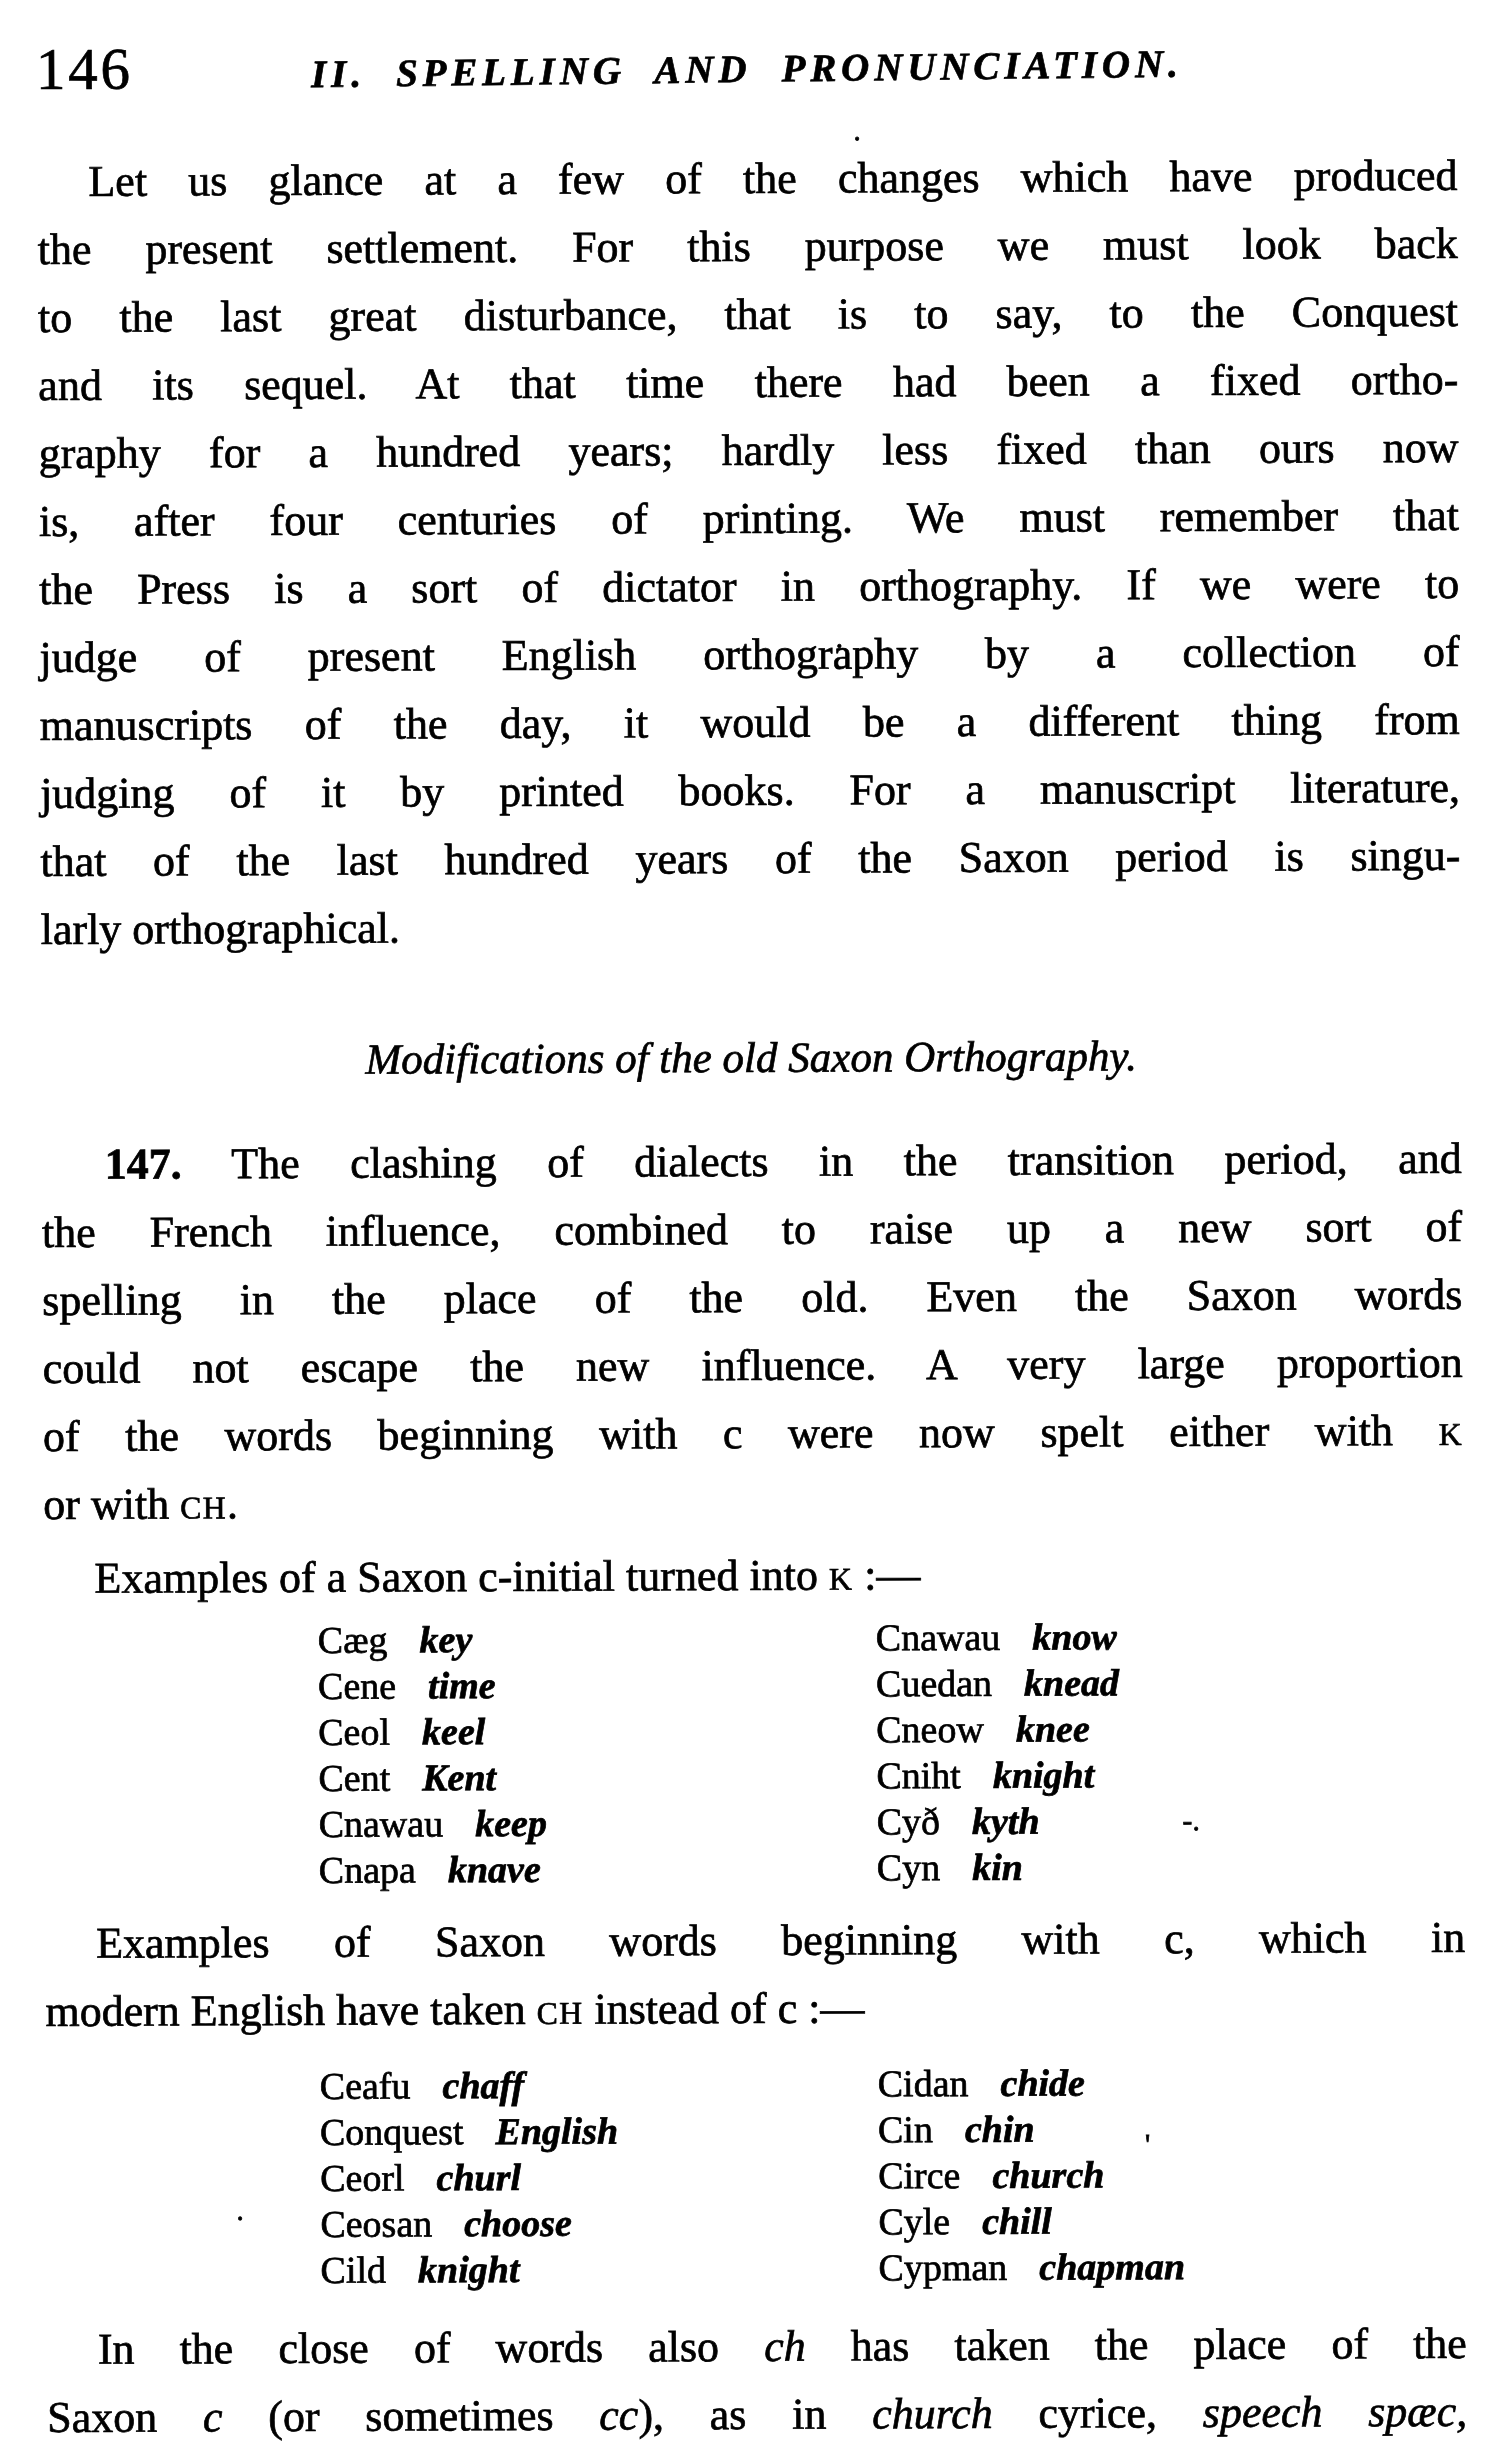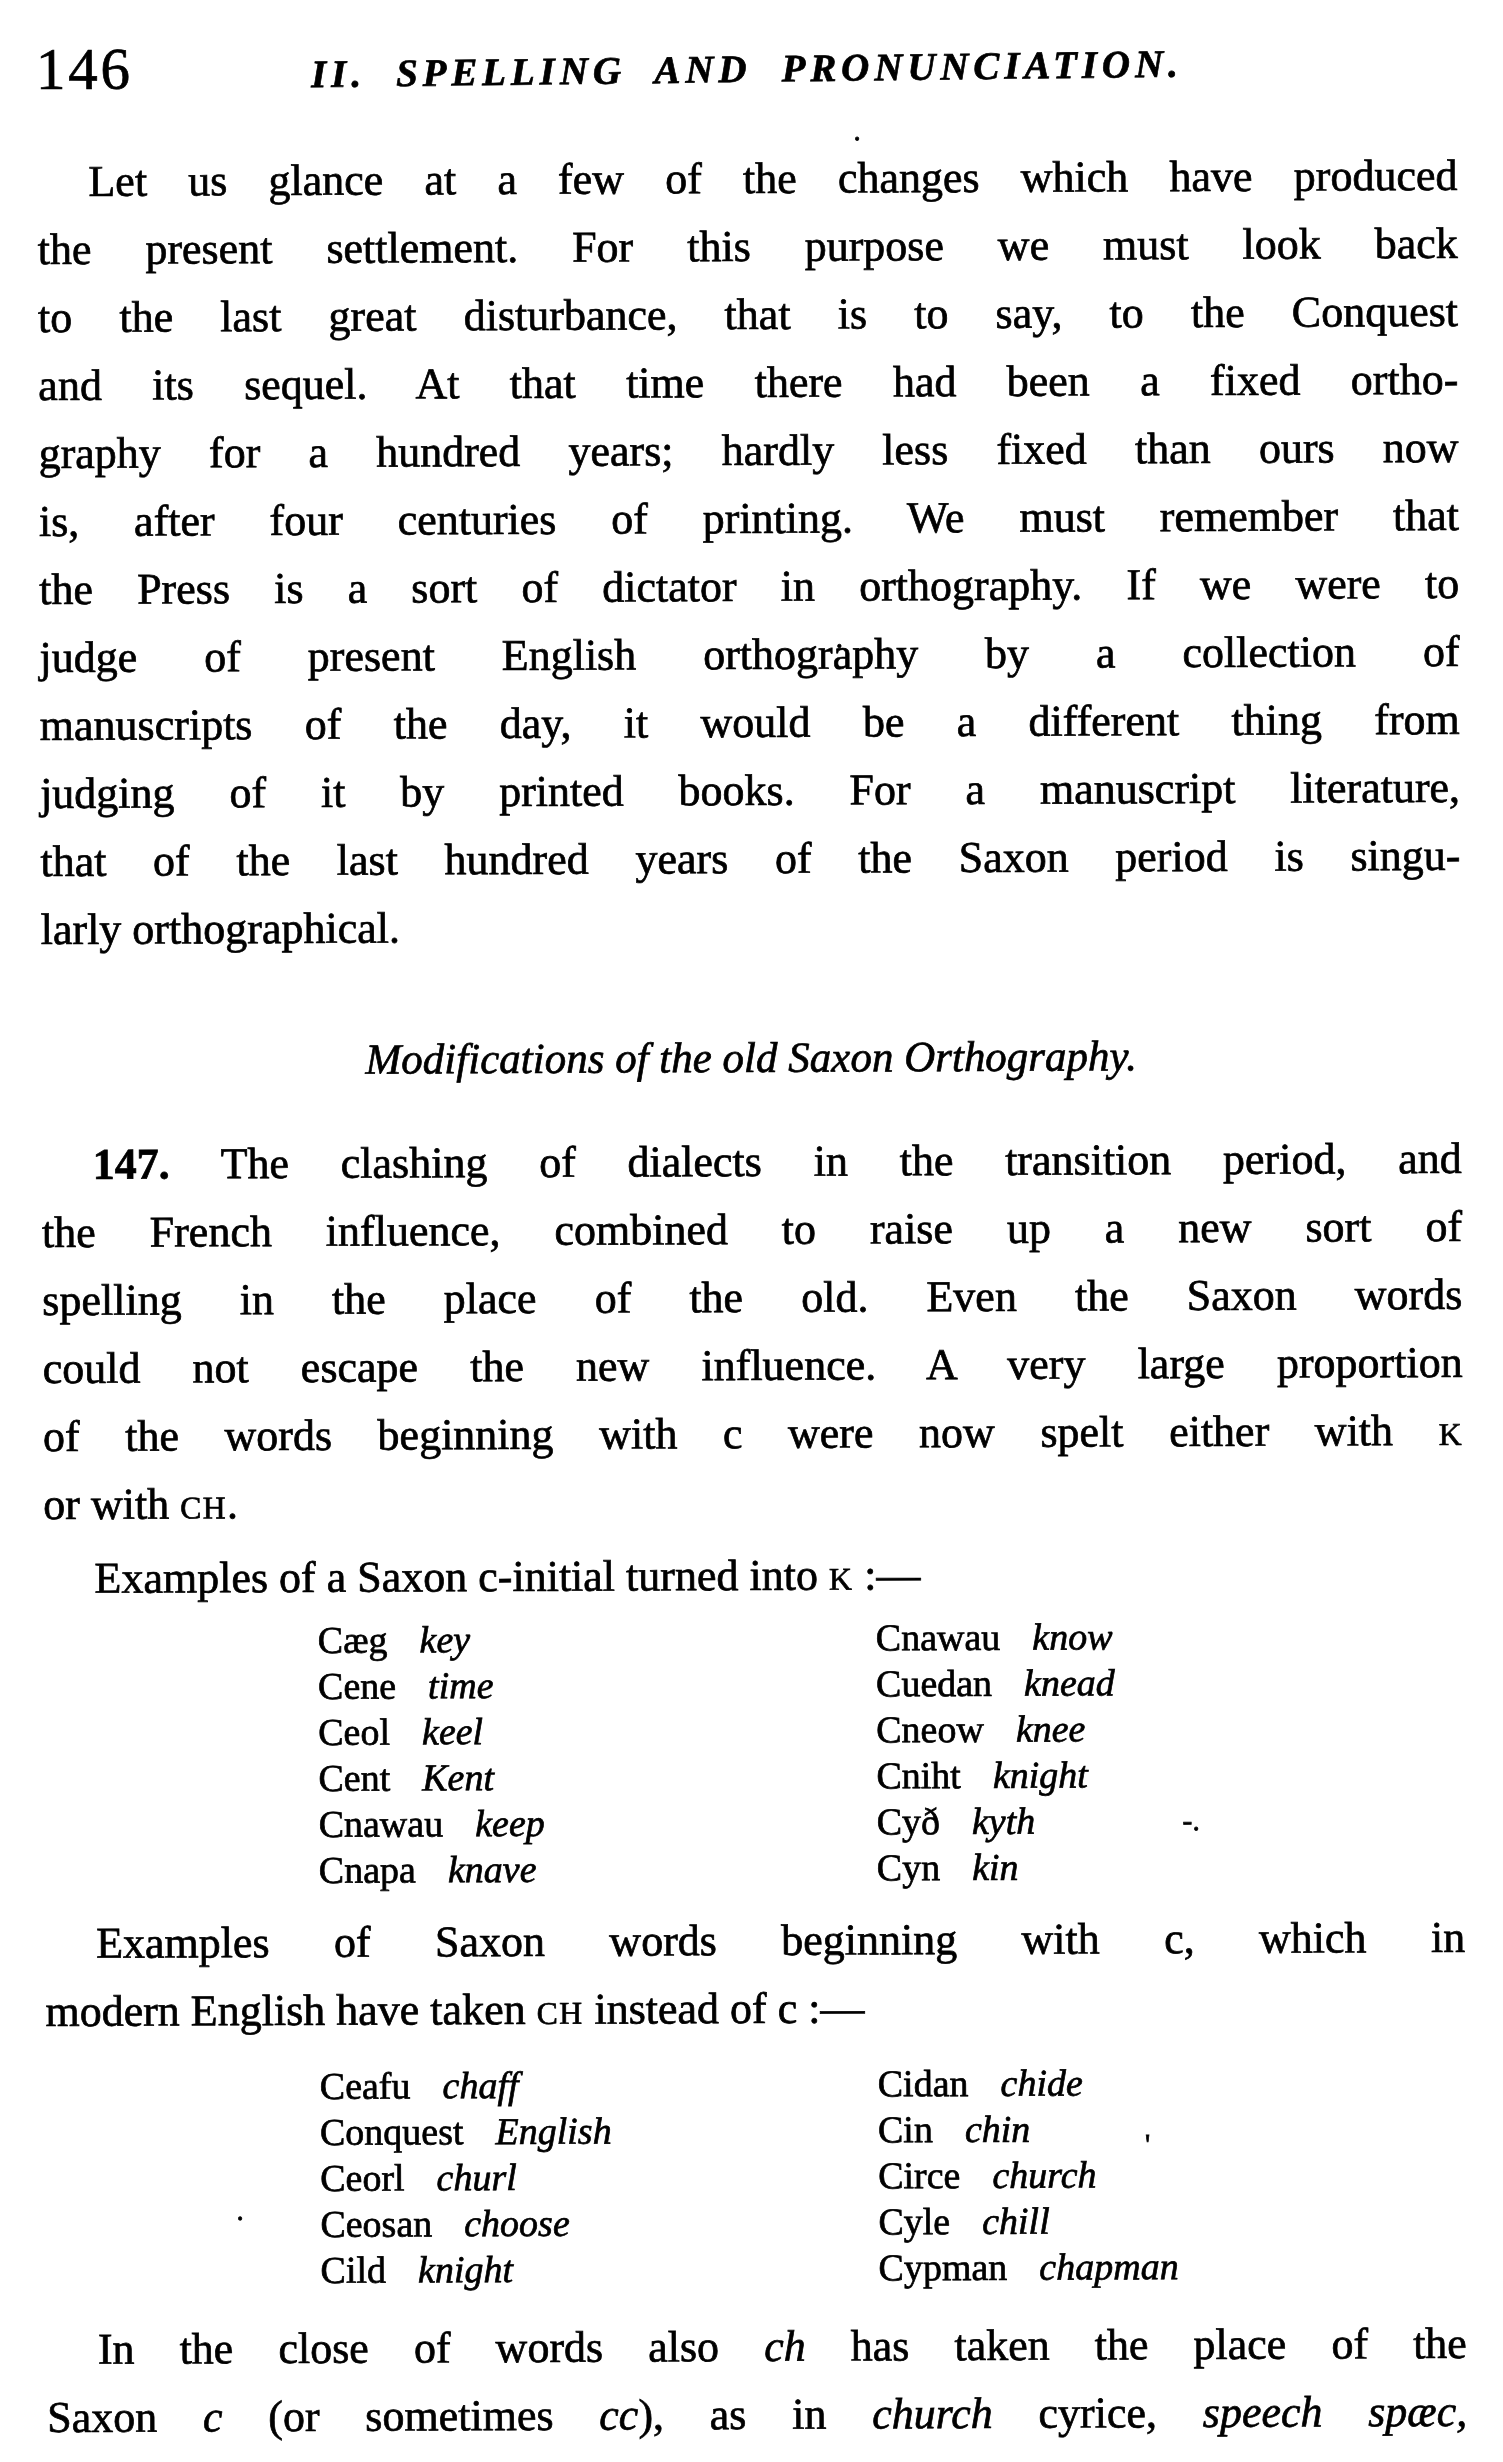--- a/index.html
+++ b/index.html
@@ -13,37 +13,37 @@
   .runhead{
     position:absolute;left:0;top:34px;width:1504px;text-align:center;
     font-style:italic;font-weight:bold;font-size:39px;line-height:70px;
     letter-spacing:4.9px;word-spacing:15.4px;transform:rotate(-0.45deg);
   }
   .textcol{position:absolute;left:42px;width:1420px;}
   .ln{font-size:44px;line-height:68px;height:68px;text-align:justify;text-align-last:justify;white-space:normal;}
   .nj{text-align-last:left;}
   .ind{text-indent:51px;}
   .it{font-style:italic;}
-  .bd{font-weight:bold;}
+  .bd{font-weight:bold;margin-left:12px;}
   .sc{font-size:0.72em;letter-spacing:1.4px;}
   .hd{font-size:43px;line-height:68px;font-style:italic;text-align:center;text-align-last:center;}
   #p1{top:145px;}
   #heading{top:1024px;}
   #p2{top:1128px;}
   #introK{top:1542px;}
   #tableK{top:1615px;}
   #introCH{top:1907px;}
   #tableCH{top:2061px;}
   #p3{top:2313px;}
   .wtable{position:absolute;left:42px;width:1420px;}
   .trow{position:relative;height:46px;font-size:38px;line-height:46px;}
   .cell{position:absolute;top:0;white-space:nowrap;}
   .cell.l{left:274px;}
   .cell.r{left:832px;}
-  .gl{margin-left:32px;font-style:italic;font-weight:normal;}
+  .gl{margin-left:32px;font-style:italic;font-weight:bold;}
   .artifact{position:absolute;font-size:29.5px;line-height:29.5px;}
 </style>
 </head>
 <body>
 
 <div class="sheet">
   <div class="tilt">
 
     <div class="pagenum">146</div>
     <div class="runhead">II. SPELLING AND PRONUNCIATION.</div>

